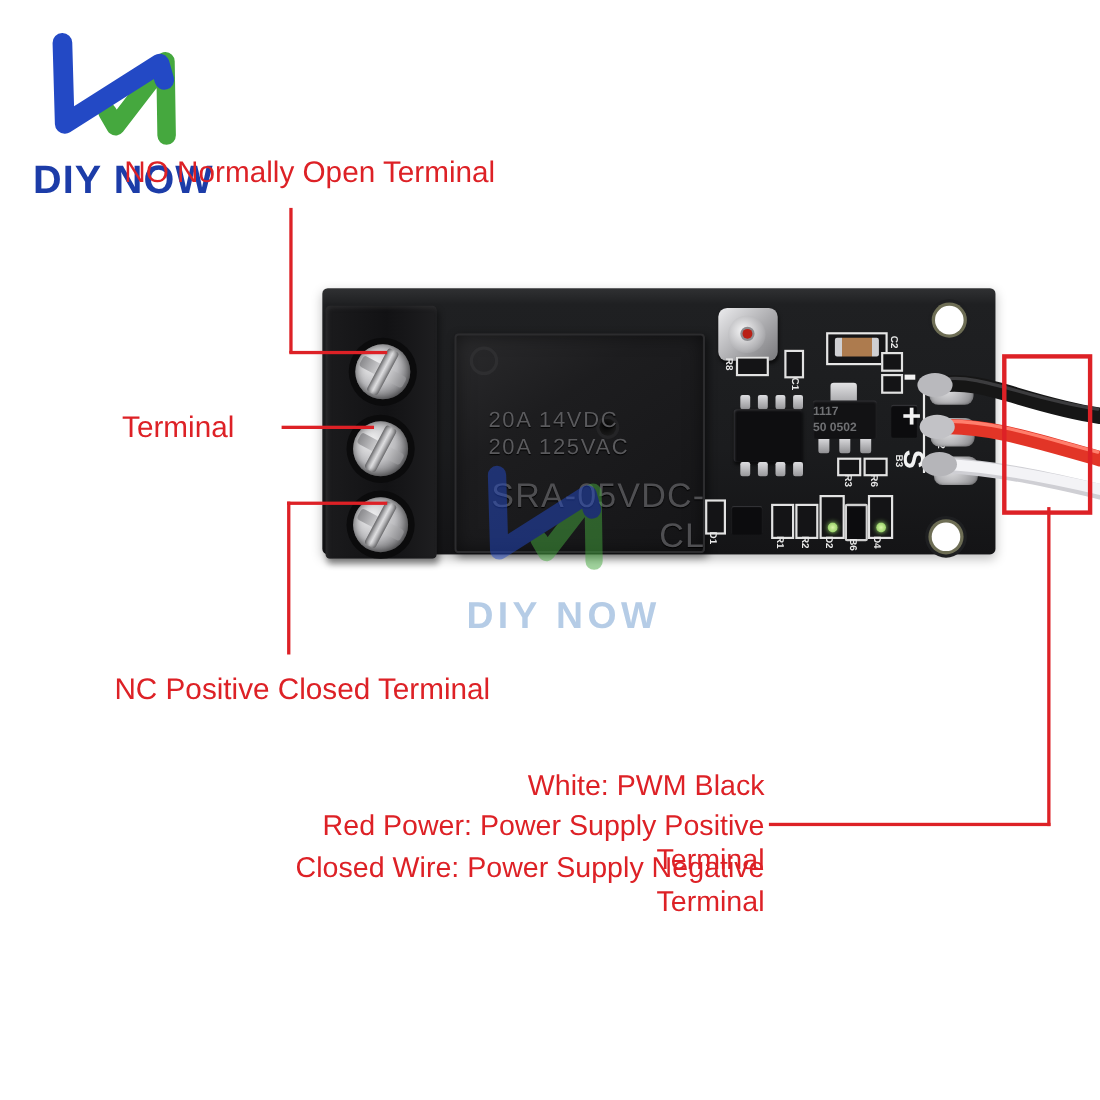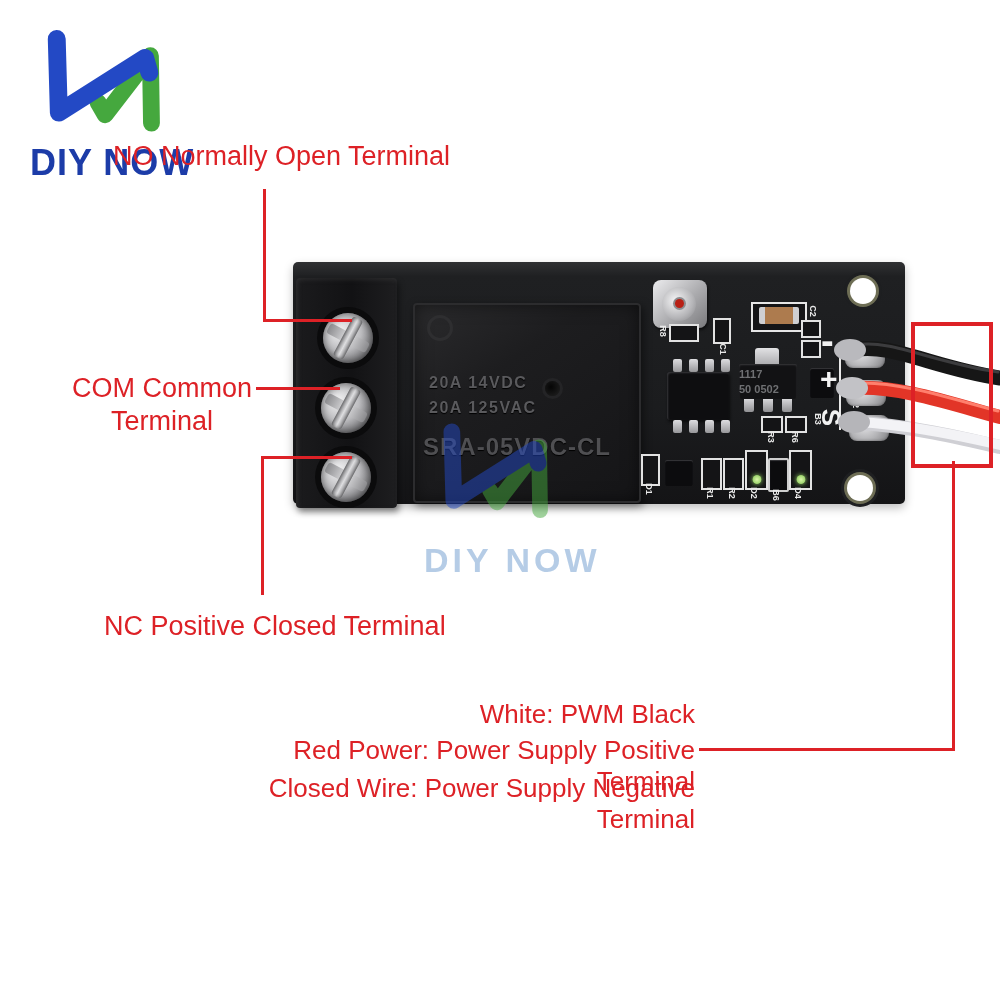--- a/index.html
+++ b/index.html
@@ -33,24 +33,24 @@
          background:linear-gradient(90deg,#8a8a8d,#dedee0,#8a8a8d);}
   .screw::before{width:44px;height:11px;transform:translate(-50%,-50%) rotate(28deg);}
   .screw::after{width:11px;height:44px;transform:translate(-50%,-50%) rotate(28deg);box-shadow:inset 0 0 4px rgba(0,0,0,.5);}
 
   .relay{left:120px;top:41px;width:228px;height:200px;border-radius:4px;
          background:linear-gradient(145deg,#2b2b2d 0%,#1d1d1f 35%,#151517 100%);
          box-shadow:inset 0 0 0 2px #2c2c2e, inset 0 0 18px rgba(0,0,0,.6), 2px 3px 8px rgba(0,0,0,.5);}
   .relay-ring{left:14px;top:12px;width:20px;height:20px;border:3px solid #2e2e30;border-radius:50%;}
   .relay-dimple{left:132px;top:78px;width:15px;height:15px;border-radius:50%;
          background:radial-gradient(circle at 40% 40%,#050505,#222);box-shadow:0 0 0 3px #242426;}
-  .relay-rating{left:16px;top:67px;font-size:16px;font-weight:bold;color:#5a5a5d;
+  .relay-rating{left:31px;top:67px;font-size:20px;font-weight:normal;color:#5a5a5d;
          letter-spacing:1.5px;text-shadow:0 1px 1px #000;line-height:25px;}
-  .relay-model{left:10px;top:130px;font-size:24px;font-weight:bold;color:#4f4f52;
-         letter-spacing:1px;text-shadow:0 1px 1px #000;}
+  .relay-model{left:10px;top:130px;font-size:31px;font-weight:normal;color:#4f4f52;
+         letter-spacing:1px;text-shadow:0 1px 1px #000;text-align:right;}
 
   .pot{left:360px;top:18px;width:54px;height:48px;border-radius:8px;
        background:linear-gradient(135deg,#ececee,#ababae 55%,#79797c);box-shadow:1px 2px 3px rgba(0,0,0,.6);}
   .pot-in{left:9px;top:7px;width:34px;height:34px;border-radius:50%;
        background:radial-gradient(circle at 40% 40%,#f5f5f6,#b5b5b8 60%,#808083);}
   .pot-dot{left:22px;top:19px;width:9px;height:9px;border-radius:50%;background:#b92015;box-shadow:0 0 0 2px #8c8c8f;}
 
   .cap-out{left:458px;top:40px;width:52px;height:26px;border:2px solid #e6e6e6;background:#151517;}
   .cap-body{left:6px;top:3px;width:40px;height:17px;
        background:linear-gradient(90deg,#cfcfd2 0 16%,#ad7b4e 16% 84%,#cfcfd2 84% 100%);border-radius:2px;}
@@ -202,21 +202,20 @@
   <ellipse cx="24" cy="102" rx="16" ry="11" fill="#b5b5b9"></ellipse>
 </svg>
 
 <svg class="abs wm-mark" style="left:438px;top:420px;" width="112" height="100" viewBox="44 32 114 102">
   <use href="#logo-mark-shape"></use>
 </svg>
 <div class="abs wm-text">DIY NOW</div>
 
 <div class="abs ann ann-no">NO Normally Open Terminal</div>
 <div class="abs ann ann-com">
-  <div>COM Common</div>
   <div>Terminal</div>
 </div>
 <div class="abs ann ann-nc">NC Positive Closed Terminal</div>
 <div class="abs ann ann-right" style="top:699px;">White: PWM Black</div>
 <div class="abs ann ann-right" style="top:735px;">Red Power: Power Supply Positive Terminal</div>
 <div class="abs ann ann-right" style="top:773px;">Closed Wire: Power Supply Negative Terminal</div>
 
 <div class="abs ln" style="left:263px;top:189px;width:3px;height:132px;"></div>
 <div class="abs ln" style="left:263px;top:319px;width:89px;height:3px;"></div>
 <div class="abs ln" style="left:256px;top:387px;width:84px;height:3px;"></div>

